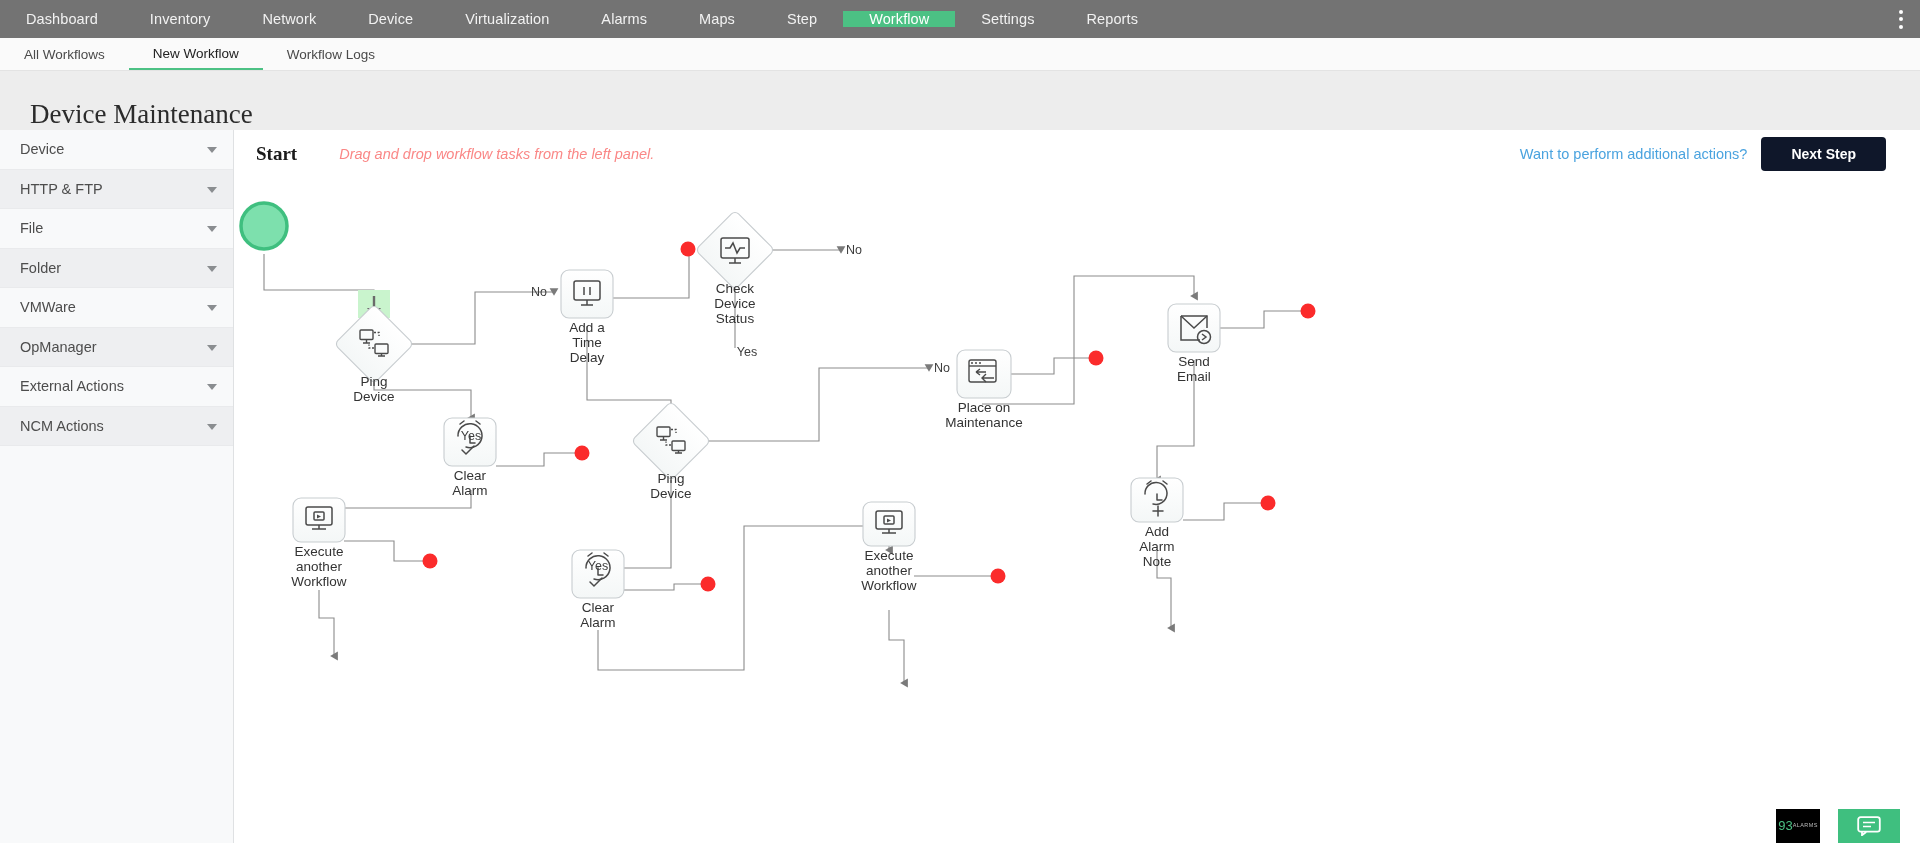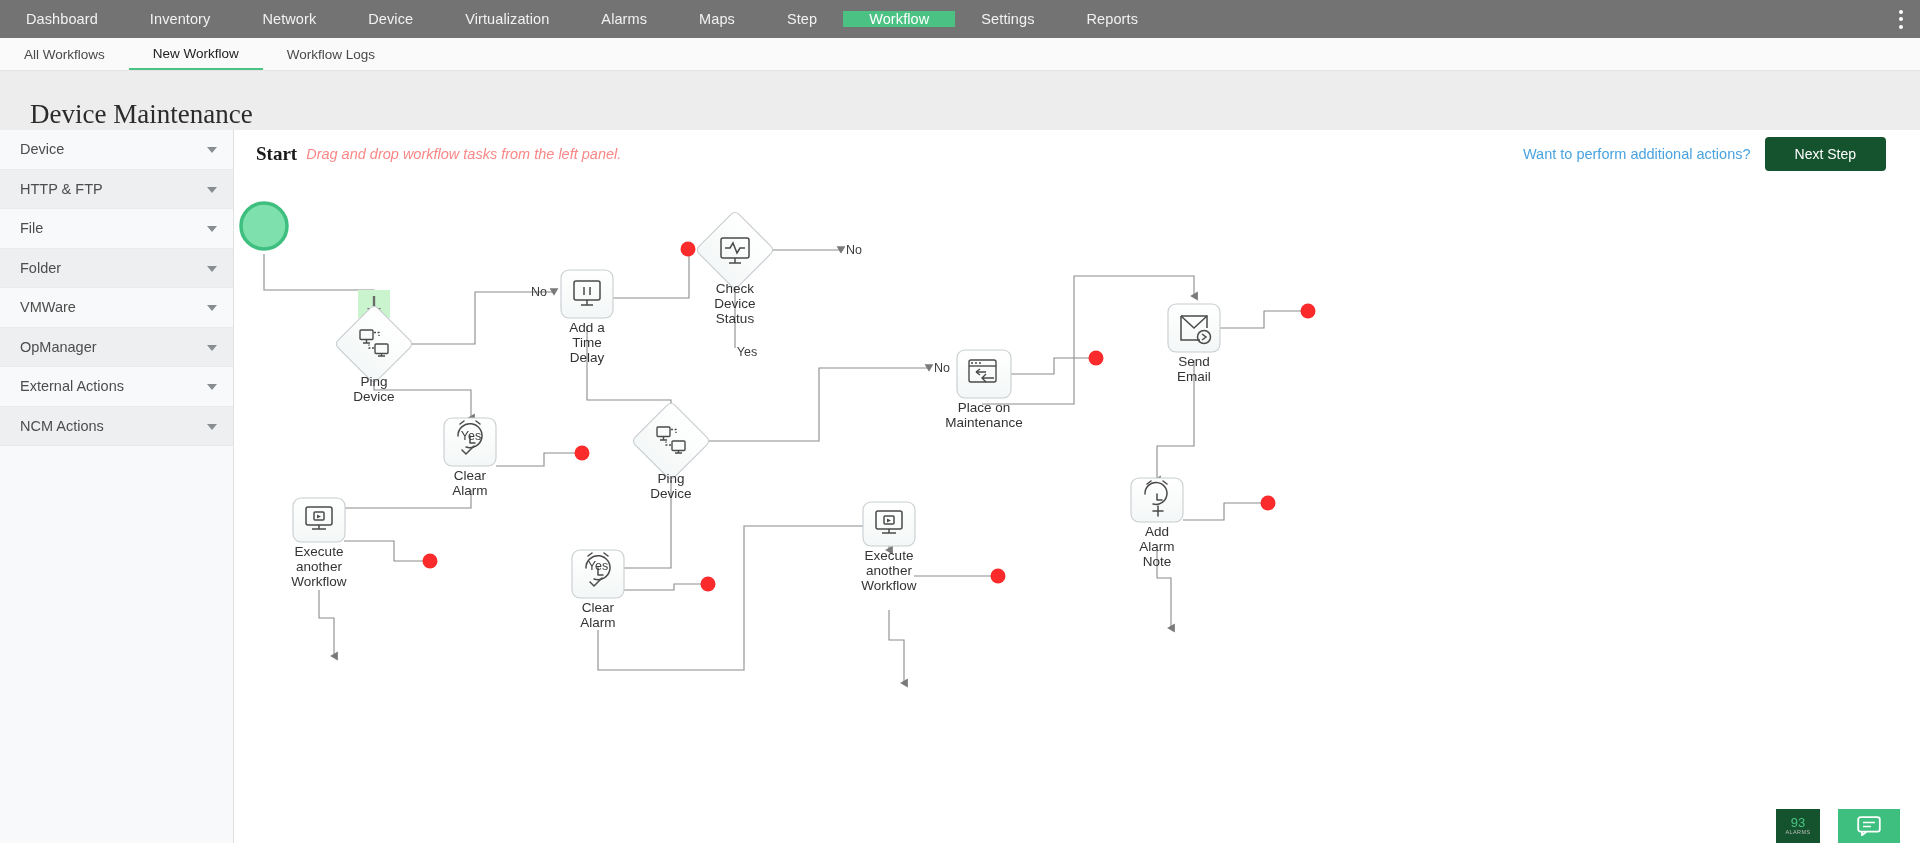--- a/index.html
+++ b/index.html
@@ -97,54 +97,56 @@
   .canvas-area {
     position: absolute; top: 130px; left: 234px;
     width: 1686px; height: 713px;
     background: #ffffff;
   }
   .canvas-header {
     position: absolute; top: 0; left: 0;
     width: 1686px; height: 48px;
     display: flex; align-items: center;
     padding: 0 34px 0 22px;
+    gap: 33px;
   }
   .start-label {
     font-family: "Liberation Serif", serif;
     font-weight: 700; font-size: 19px; color: #1b1b1b;
   }
   .start-hint {
     margin-left: 9px;
     font-size: 14.5px; color: #fa8786; font-style: italic;
   }
   .header-right { margin-left: auto; display: flex; align-items: center; gap: 14px; }
   .addl-link {
     font-size: 14.5px; color: #4aa3df; cursor: pointer;
   }
   .next-step-btn {
-    background: #14532d; color: #ffffff;
+    background: #0f172a; color: #ffffff;
     font-size: 14px;
     padding: 9px 30px; border-radius: 4px;
     border: none; cursor: pointer;
     white-space: nowrap;
+    font-weight: bold;
   }
 
   .diagram { position: absolute; top: 48px; left: 0; width: 1686px; height: 665px; }
   .diagram svg { position: absolute; top: 0; left: 0; }
 
   
   .nlabel { font-family: "Liberation Sans", sans-serif; font-size: 13.5px; fill: #333333; }
   .elabel { font-family: "Liberation Sans", sans-serif; font-size: 12.5px; fill: #3d3d3d; }
 
   
   .alarm-chip {
     position: absolute; right: 100px; bottom: 0;
     width: 44px; height: 34px;
-    background: #14532d; color: #4cc184;
-    display: flex; flex-direction: column;
+    background: #000000; color: #4cc184;
+    display: flex; flex-direction: row;
     align-items: center; justify-content: center;
     font-size: 13px; line-height: 1.05;
     cursor: pointer;
   }
   .alarm-chip .sub { font-size: 5.5px; color: #bdbdbd; letter-spacing: .4px; }
   .chat-chip {
     position: absolute; right: 20px; bottom: 0;
     width: 62px; height: 34px;
     background: #3fbf7f;
     display: flex; align-items: center; justify-content: center;

